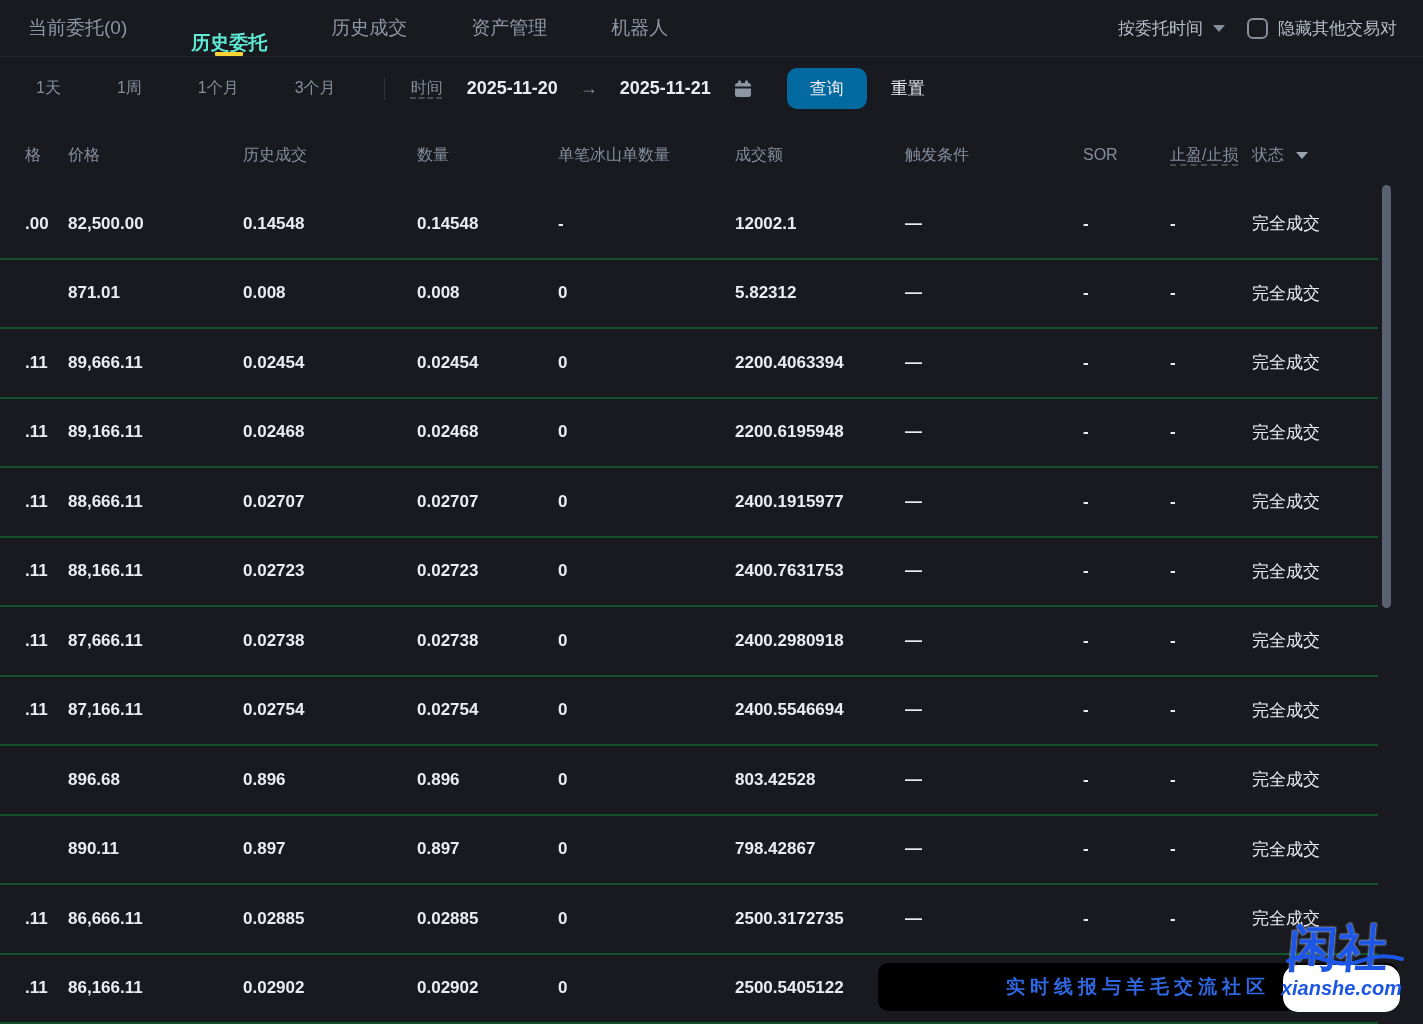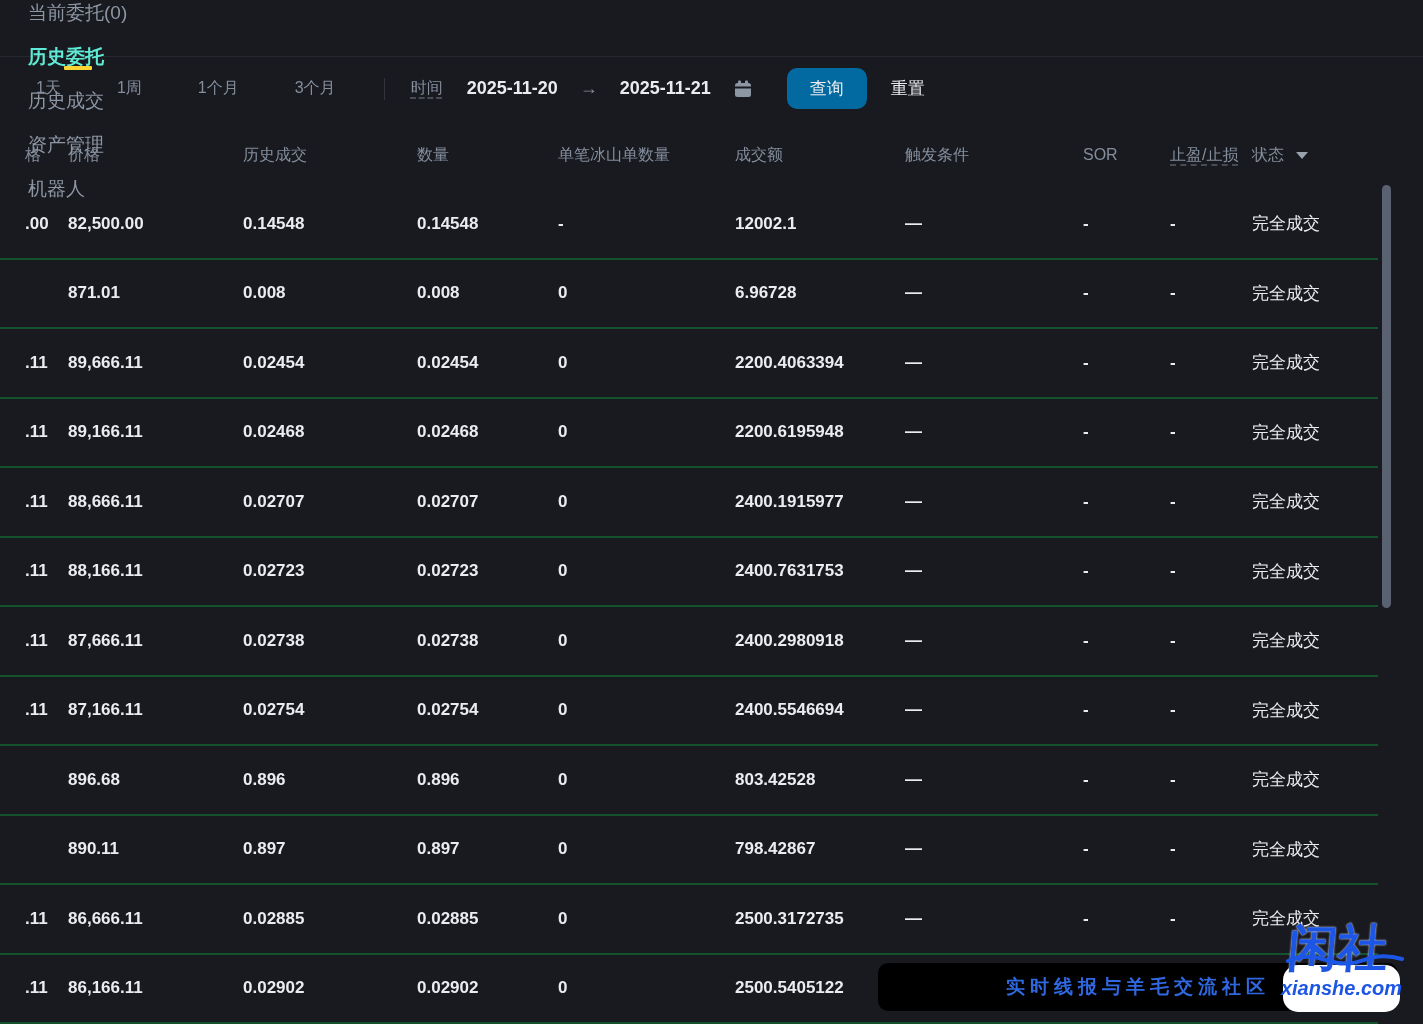--- a/index.html
+++ b/index.html
@@ -13,21 +13,21 @@
 
   
   .topbar {
     height:57px;
     display:flex;
     align-items:stretch;
     padding:0 26px 0 28px;
     border-bottom:1px solid #262931;
     position:relative;
   }
-  .tabs { display:flex; gap:18px;flex-direction:column; }
+  .tabs { display:flex; gap:64px; }
   .tab {
     display:flex; align-items:center;
     font-size:19px; color:#8d96a3;
     position:relative; cursor:pointer;
     white-space:nowrap;
   }
   .tab.active { color:#5eead4; font-weight:700;align-items:flex-end; }
   .tab .underline {
     position:absolute; bottom:0; left:50%;
     transform:translateX(-50%);
@@ -170,20 +170,30 @@
       <span class="underline"></span>
     </div>
     <div class="tab">
       <span>历史成交</span>
     </div>
     <div class="tab">
       <span>资产管理</span>
     </div>
     <div class="tab">
       <span>机器人</span>
+    </div>
+  </div>
+  <div class="topbar-right">
+    <div class="sort-ctl">
+      <span class="sort-label">按委托时间</span>
+      <span class="caret-down"></span>
+    </div>
+    <div class="hide-pairs">
+      <div class="checkbox"></div>
+      <span class="hide-label">隐藏其他交易对</span>
     </div>
   </div>
 </div>
 
 <div class="filterbar">
   <span class="period">1天</span>
   <span class="period">1周</span>
   <span class="period">1个月</span>
   <span class="period">3个月</span>
   <span class="vdivider"></span>
@@ -231,21 +241,21 @@
       <div class="cell c7">-</div>
       <div class="cell c8">-</div>
       <div class="cell c9">完全成交</div>
     </div>
     <div class="trow grid-cols">
       <div class="cell c0"></div>
       <div class="cell c1">871.01</div>
       <div class="cell c2">0.008</div>
       <div class="cell c3">0.008</div>
       <div class="cell c4">0</div>
-      <div class="cell c5">6.96728</div>
+      <div class="cell c5">5.82312</div>
       <div class="cell c6">—</div>
       <div class="cell c7">-</div>
       <div class="cell c8">-</div>
       <div class="cell c9">完全成交</div>
     </div>
     <div class="trow grid-cols">
       <div class="cell c0">.11</div>
       <div class="cell c1">89,666.11</div>
       <div class="cell c2">0.02454</div>
       <div class="cell c3">0.02454</div>

